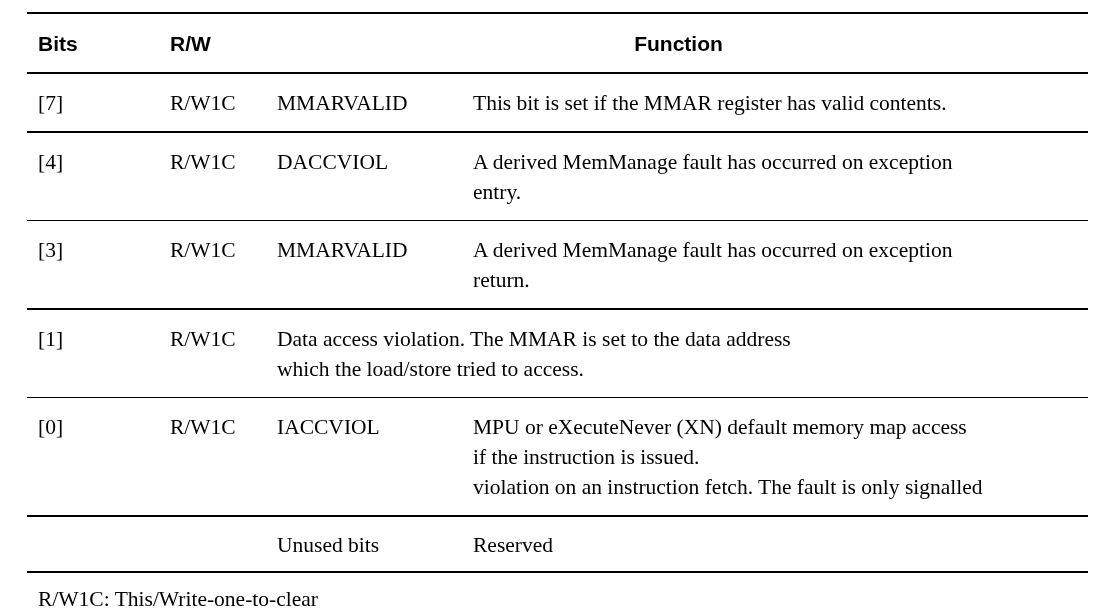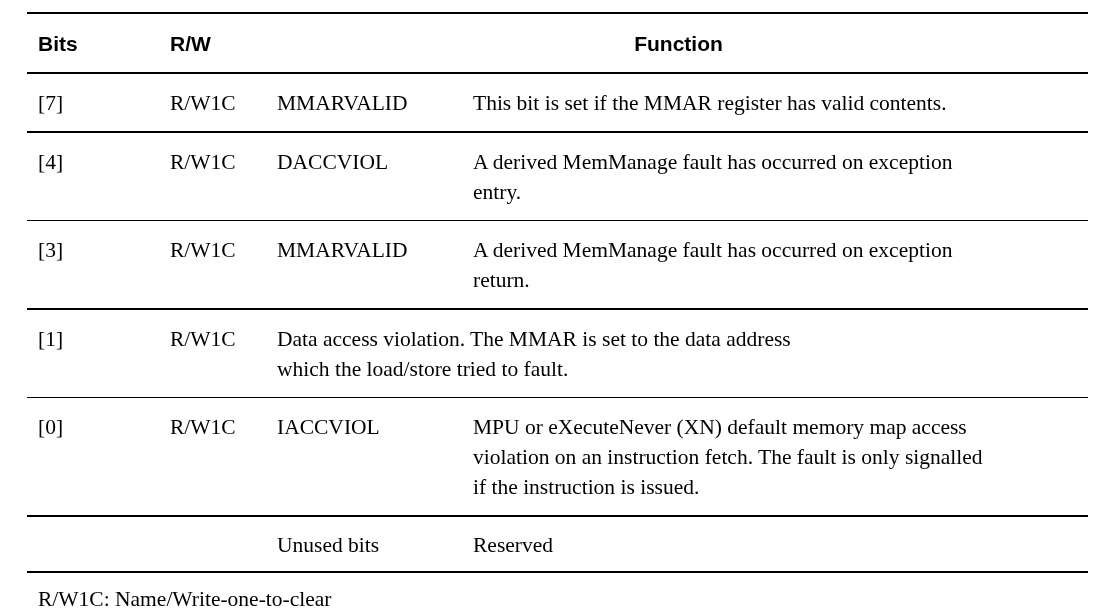--- a/index.html
+++ b/index.html
@@ -134,45 +134,45 @@
     </div>
   </div>
 
   <div class="rule thin"></div>
 
   <div class="row body-row row-h2">
     <div class="c-bits">[1]</div>
     <div class="c-rw">R/W1C</div>
     <div class="c-fn">
       <span class="cell-text">Data access violation. The MMAR is set to the data address</span>
-      <span class="cell-text">which the load/store tried to fault.</span>
+      <span class="cell-text">which the load/store tried to access.</span>
     </div>
   </div>
 
   <div class="rule thin"></div>
 
   <div class="row body-row row-h3">
     <div class="c-bits">[0]</div>
     <div class="c-rw">R/W1C</div>
     <div class="c-name">IACCVIOL</div>
     <div class="c-fn">
       <span class="cell-text">MPU or eXecuteNever (XN) default memory map access</span>
+      <span class="cell-text">if the instruction is issued.</span>
       <span class="cell-text">violation on an instruction fetch. The fault is only signalled</span>
-      <span class="cell-text">if the instruction is issued.</span>
     </div>
   </div>
 
   <div class="rule thin"></div>
 
   <div class="row unused-row">
     <div class="c-bits"></div>
     <div class="c-rw"></div>
     <div class="c-name">Unused bits</div>
     <div class="c-fn">Reserved</div>
   </div>
 
   <div class="rule thin"></div>
 
   <div class="row footnote-row">
-    <div>R/W1C: Name/Write-one-to-clear</div>
+    <div>R/W1C: This/Write-one-to-clear</div>
   </div>
 
 </div>
 
 </body></html>

